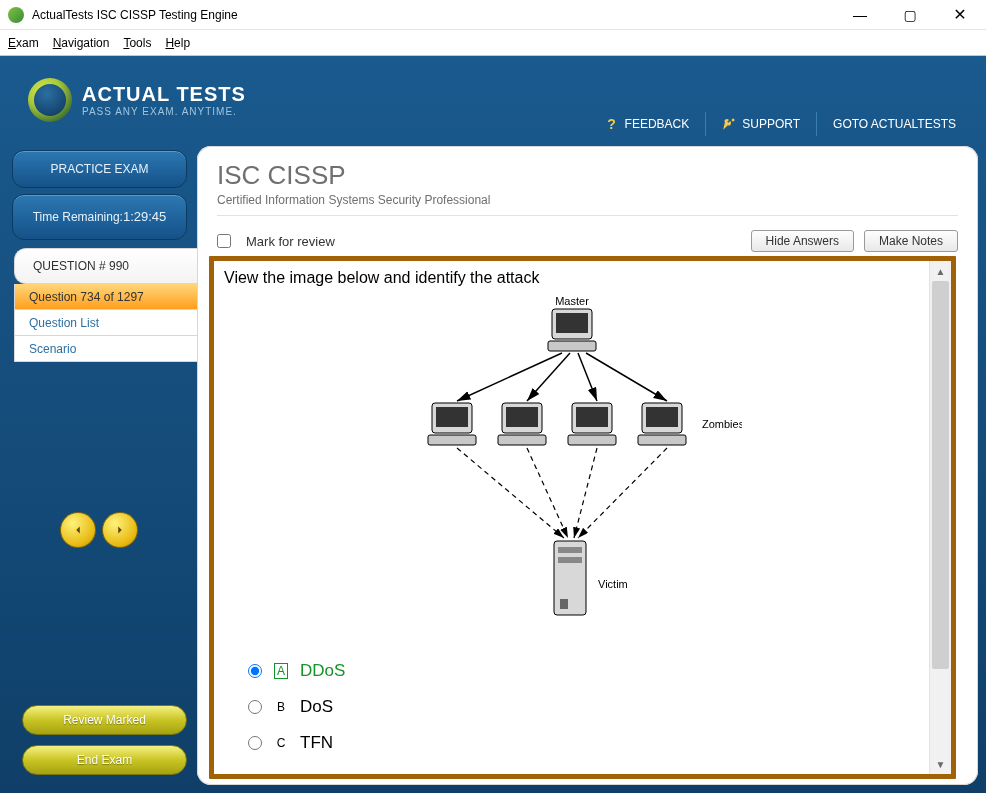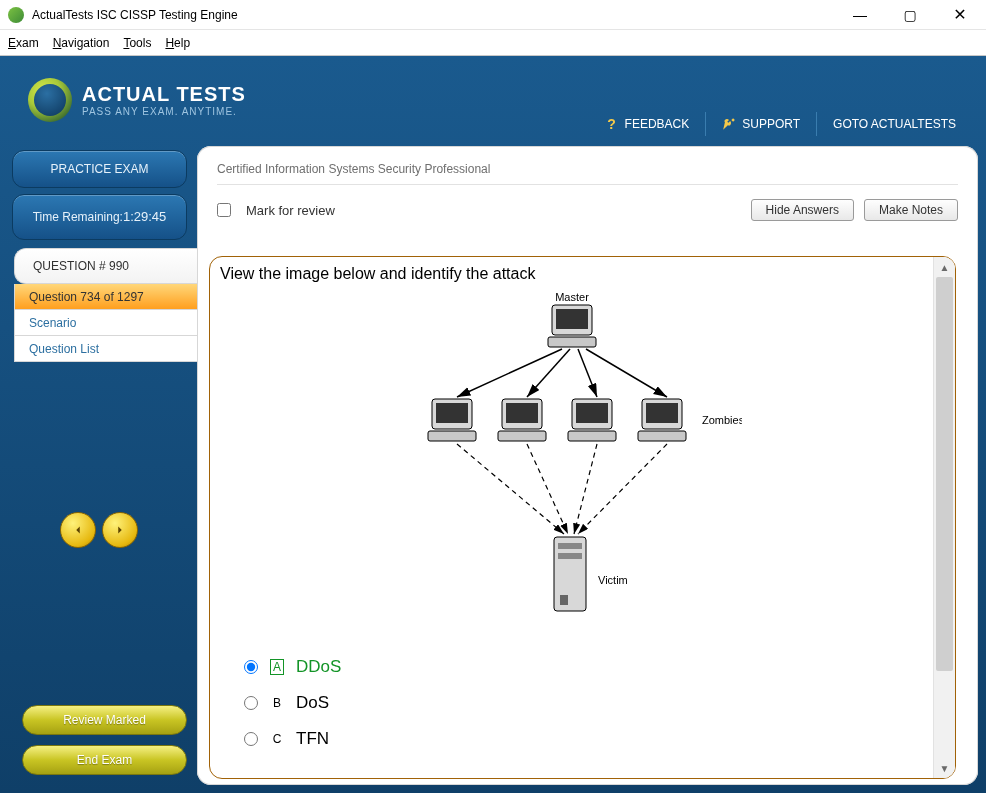--- a/index.html
+++ b/index.html
@@ -61,21 +61,21 @@
 .mp-title { font-size:26px; color:#6f6f6f; font-family:Verdana,Arial,sans-serif; }
 .mp-sub { font-size:12px; color:#6f6f6f; margin-top:2px; }
 .mp-rule { border:none; border-top:1px solid #e2e2e2; margin:8px 0 0 0; }
 
 .toolbar { display:flex; align-items:center; padding:6px 20px; }
 .chk-wrap { display:flex; align-items:center; gap:15px; font-size:13px; color:#333; }
 .chk-wrap input { width:14px; height:14px; cursor:pointer; }
 .toolbar .spacer { flex:1; }
 .tbtn { height:22px; padding:0 14px; font-size:12px; color:#333; background:linear-gradient(to bottom,#fefefe,#e8e8e8); border:1px solid #9a9a9a; border-radius:3px; margin-left:10px; cursor:default; }
 
-.question-area { position:absolute; left:12px; right:22px; top:110px; bottom:6px; border:1px solid #a16207; border-radius:13px; overflow:hidden;text-decoration:underline; }
+.question-area { position:absolute; left:12px; right:22px; top:110px; bottom:6px; border:5px solid #a16207; border-radius:1px; overflow:hidden;text-decoration:underline; }
 .qa-content { position:absolute; inset:0; right:22px; overflow:hidden; padding:8px 10px; font-size:16px; color:#000; }
 .q-text { margin-bottom:6px; }
 
 .diagram { display:block; margin:0 auto; }
 
 .answers { margin-top:20px; }
 .ans-row { display:flex; align-items:center; gap:12px; padding:8px 0 8px 24px; font-size:17px; }
 .ans-row input[type=radio] { width:14px; height:14px; cursor:pointer; }
 .ans-row .letter { font-size:12px; width:14px; text-align:center; }
 .ans-row.correct { color:#139427; }
@@ -147,24 +147,24 @@
     </div>
 
     <div class="side-head">
       <span>QUESTION # 990</span>
     </div>
     <div class="side-list">
       <div class="side-item active">
         <span>Question 734 of 1297</span>
       </div>
       <div class="side-item">
+        <span>Question List</span>
+      </div>
+      <div class="side-item">
         <span>Scenario</span>
-      </div>
-      <div class="side-item">
-        <span>Question List</span>
       </div>
     </div>
 
     <div class="nav-arrows">
       <div class="nav-arrow">
         <svg viewBox="0 0 24 24">
             <path fill="currentColor" d="M15 6l-6 6 6 6z"></path>
           </svg>
       </div>
       <div class="nav-arrow">
@@ -179,20 +179,21 @@
         <span>Review Marked</span>
       </div>
       <div class="glow-btn">
         <span>End Exam</span>
       </div>
     </div>
   </div>
 
   <div class="main-panel">
     <div class="mp-head">
+      <div class="mp-title">ISC CISSP</div>
       <div class="mp-sub">Certified Information Systems Security Professional</div>
       <hr class="mp-rule">
     </div>
 
     <div class="toolbar">
       <label class="chk-wrap">
         <input type="checkbox" style="">
         <span>Mark for review</span>
       </label>
       <div class="spacer"></div>

